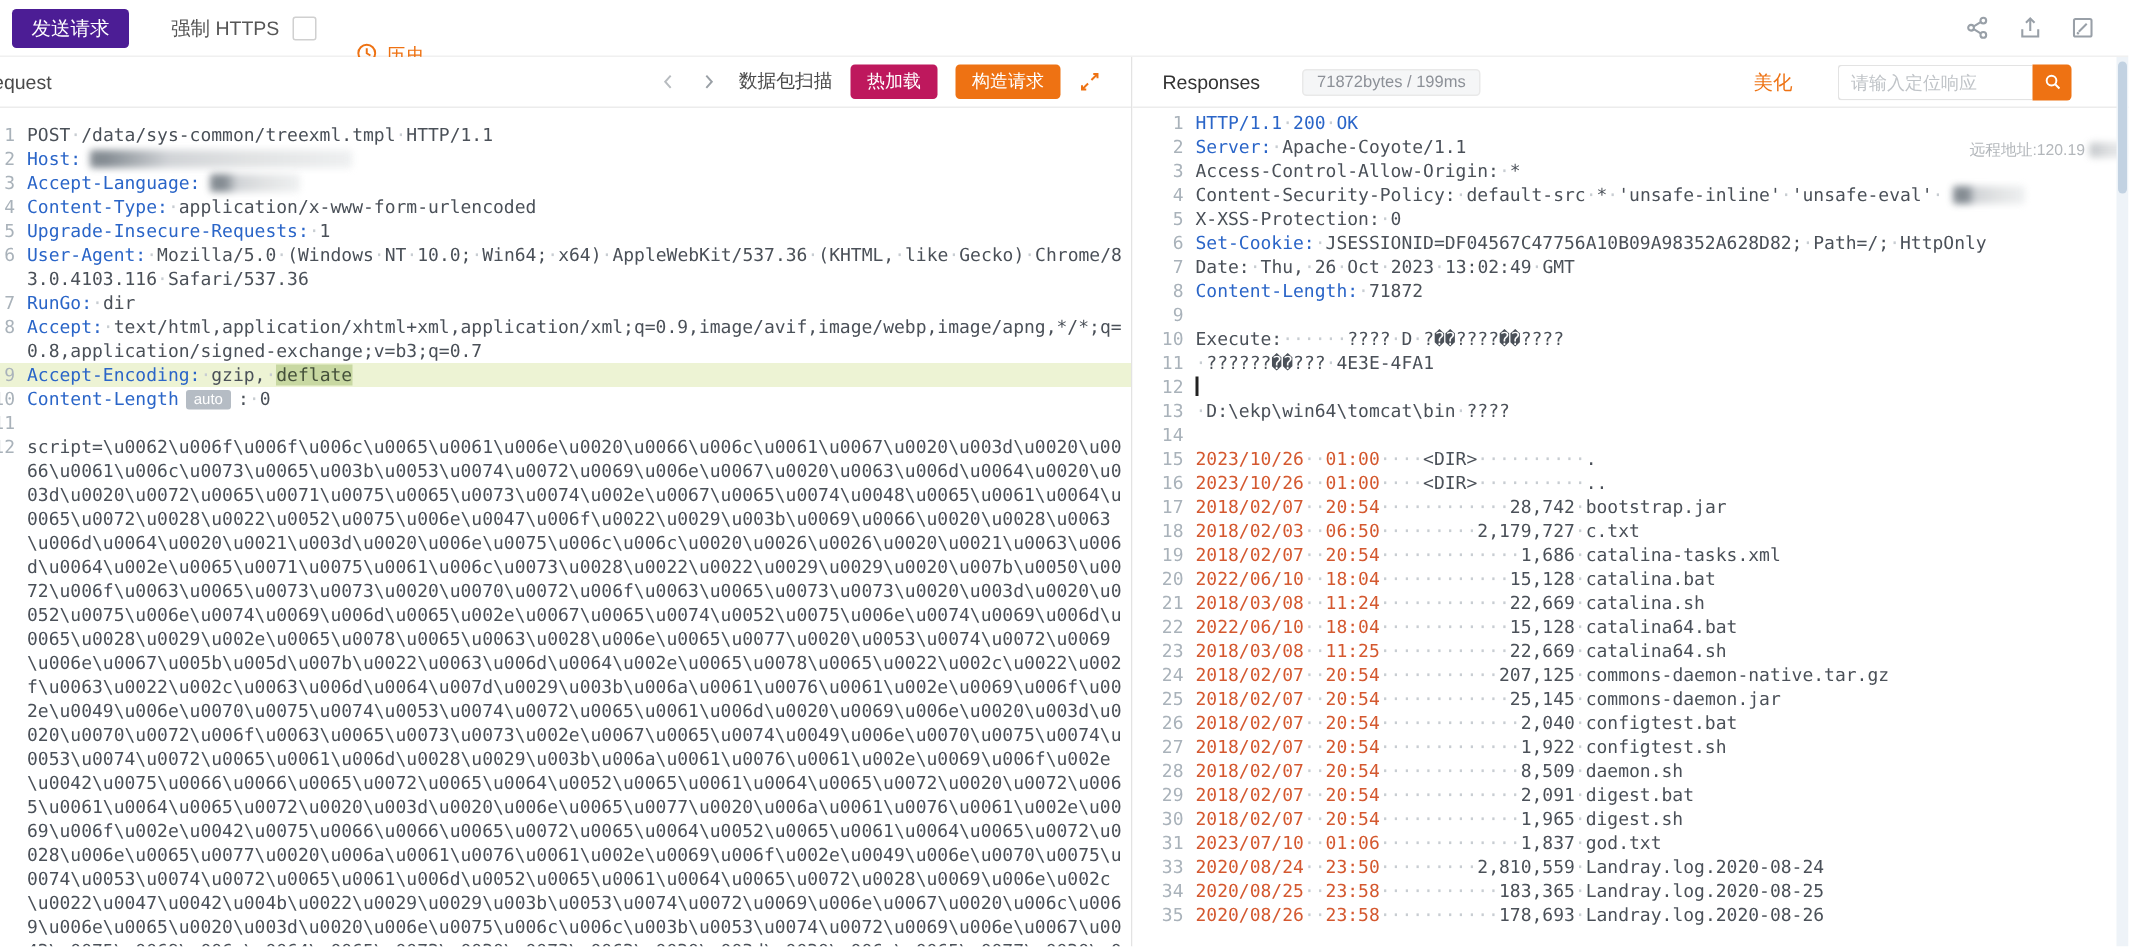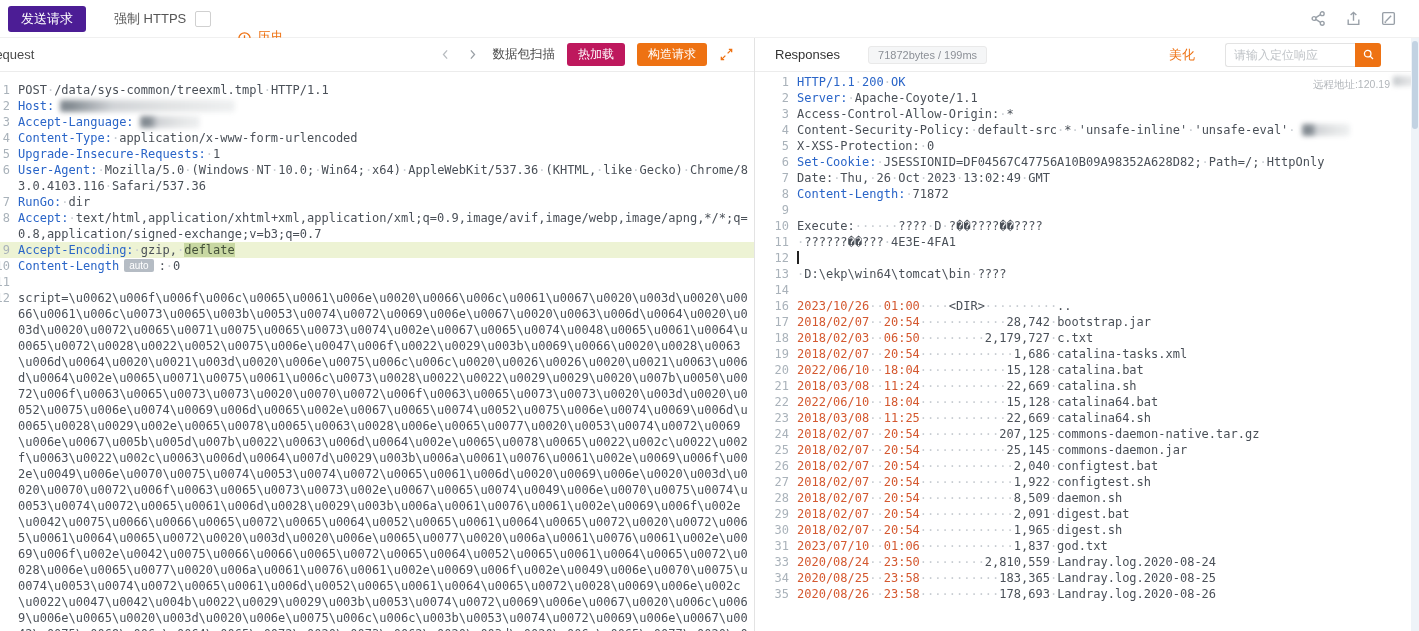--- a/index.html
+++ b/index.html
@@ -11,21 +11,21 @@
 
   
   .toolbar{height:38px;box-sizing:border-box;display:flex;align-items:center;
     padding-left:32px;padding-right:22px;border-bottom:1px solid #f0f0f0;background:#fff;}
   .send-btn{background:#4c1d95;color:#fff;border:none;border-radius:3px;height:26px;
     padding:0 13px;font-size:13px;font-family:inherit;cursor:pointer;}
   .force-https{display:flex;align-items:center;margin-left:28px;cursor:pointer;}
   .fh-label{font-size:13px;color:#555;}
   .checkbox{width:14px;height:14px;border:1px solid #d0d0d0;border-radius:2px;background:#fff;
     display:inline-block;margin-left:9px;}
-  .history-btn{display:flex;align-items:flex-end;gap:5px;background:none;border:none;cursor:pointer;
+  .history-btn{display:flex;align-items:flex-start;gap:5px;background:none;border:none;cursor:pointer;
     color:#ee7213;font-size:13px;font-family:Liberation Mono, monospace;margin-left:26px;padding:0;margin-top:36px;}
   .toolbar-right{margin-left:auto;display:flex;align-items:center;gap:18px;}
   .tb-icon{cursor:pointer;display:block;}
 
   
   .panels{display:flex;height:593px;}
   .panel{display:flex;flex-direction:column;box-sizing:border-box;background:#fff;}
   .panel-left{width:779px;min-width:779px;border-right:1px solid #e3e3e3;}
   .panel-right{flex:1;position:relative;}
   .panel-header{height:34px;min-height:34px;box-sizing:border-box;border-bottom:1px solid #ececec;
@@ -69,22 +69,22 @@
   .tok-w{color:#c8cdd2;}
   .tok-r{color:#d4582f;}
   .tok-sel{background:#c8d8a2;color:#44503a;}
   .chip{display:inline-block;background:#b5bcc4;color:#fff;font-size:10px;line-height:13px;
     padding:0 5px;border-radius:2px;margin:0 5px;vertical-align:1px;font-family:"Liberation Sans",sans-serif;}
   .caret{display:inline-block;width:2px;height:13px;background:#222;vertical-align:-2px;}
   .smudge{display:inline-block;height:12px;vertical-align:-2px;margin-left:6px;border-radius:2px;
     background:linear-gradient(90deg,#6f7880 0px,#6f7880 10px,#c9ccd0 30%,#dcdedf 60%,#eceeef 100%);
     filter:blur(2.5px);opacity:.85;}
   .smudge.lt{background:linear-gradient(90deg,#b9bdc1,#d8dadc 50%,#ebecee);}
-  .remote{position:absolute;top:4px;right:0px;font-size:10.5px;color:#b3b7bb;
-    font-family:"Liberation Sans",sans-serif;white-space:nowrap;display:flex;align-items:flex-start;}
+  .remote{position:absolute;top:20px;right:0px;font-size:10.5px;color:#b3b7bb;
+    font-family:"Liberation Sans",sans-serif;white-space:nowrap;display:flex;align-items:center;}
   .remote .smudge{width:26px;height:10px;margin-left:3px;}
 
   
   .vscrollbar{position:absolute;right:0;top:0;bottom:0;width:8px;background:#eef3f8;}
   .vthumb{position:absolute;left:1px;top:3px;width:6px;height:88px;border-radius:3px;background:#c2d2e2;}
 </style>
 </head>
 <body>
 
 <div id="stage">
@@ -274,20 +274,24 @@
           </div>
           <div class="code-line">
             <div class="gut">13</div>
             <div class="lc"><span class="tok-w">·</span><span class="tok-t">D:\ekp\win64\tomcat\bin</span><span class="tok-w">·</span><span class="tok-t">????</span></div>
           </div>
           <div class="code-line">
             <div class="gut">14</div>
             <div class="lc"></div>
           </div>
           <div class="code-line">
+            <div class="gut">15</div>
+            <div class="lc"><span class="tok-r">2023/10/26</span><span class="tok-w">··</span><span class="tok-r">01:00</span><span class="tok-w">····</span><span class="tok-t">&lt;DIR&gt;</span><span class="tok-w">··········</span><span class="tok-t">.</span></div>
+          </div>
+          <div class="code-line">
             <div class="gut">16</div>
             <div class="lc"><span class="tok-r">2023/10/26</span><span class="tok-w">··</span><span class="tok-r">01:00</span><span class="tok-w">····</span><span class="tok-t">&lt;DIR&gt;</span><span class="tok-w">··········</span><span class="tok-t">..</span></div>
           </div>
           <div class="code-line">
             <div class="gut">17</div>
             <div class="lc"><span class="tok-r">2018/02/07</span><span class="tok-w">··</span><span class="tok-r">20:54</span><span class="tok-w">············</span><span class="tok-t">28,742</span><span class="tok-w">·</span><span class="tok-t">bootstrap.jar</span></div>
           </div>
           <div class="code-line">
             <div class="gut">18</div>
             <div class="lc"><span class="tok-r">2018/02/03</span><span class="tok-w">··</span><span class="tok-r">06:50</span><span class="tok-w">·········</span><span class="tok-t">2,179,727</span><span class="tok-w">·</span><span class="tok-t">c.txt</span></div>

